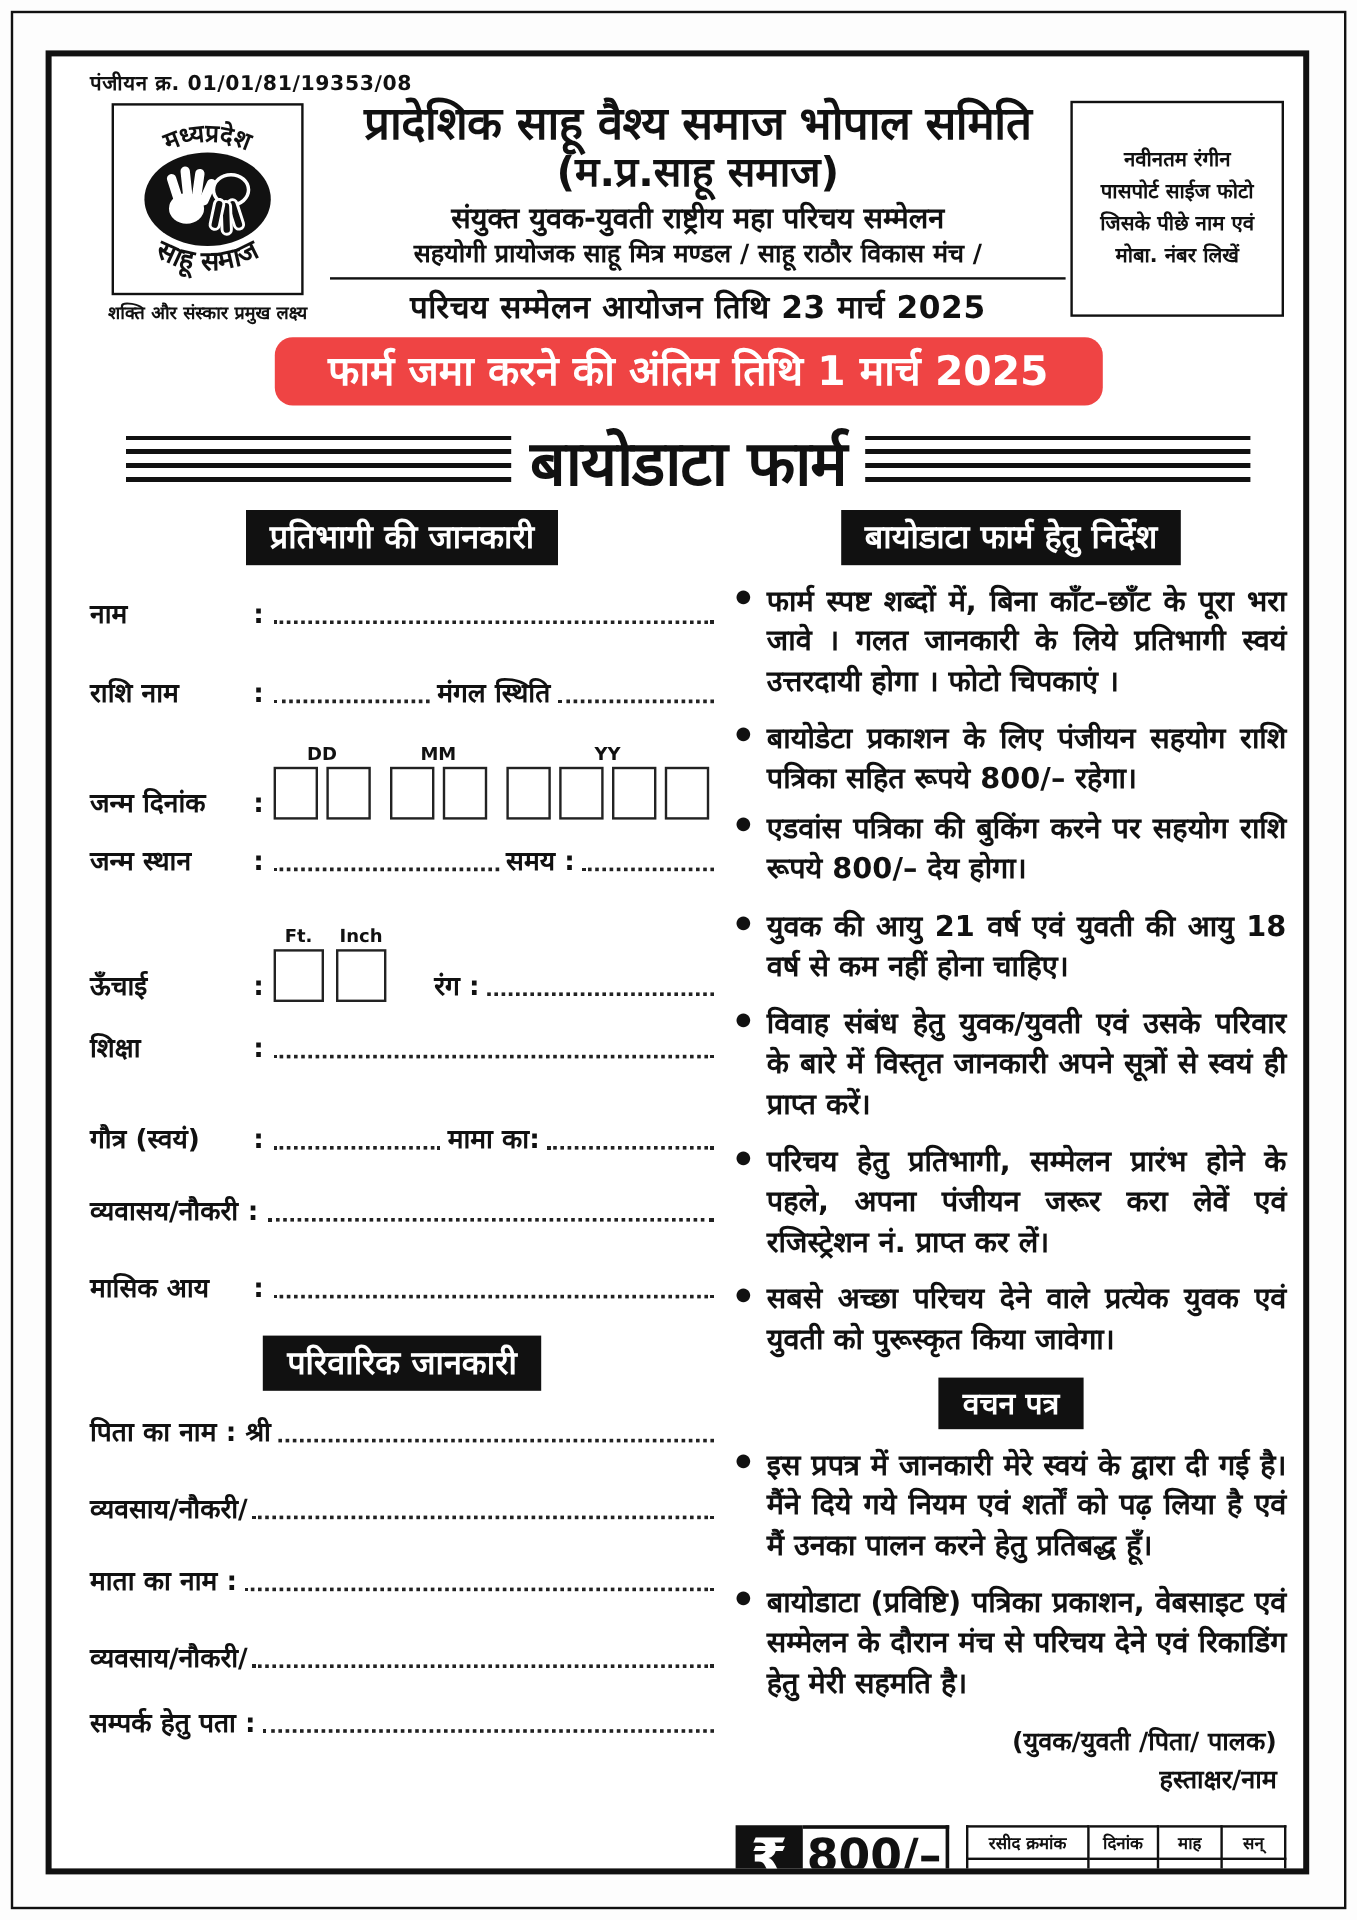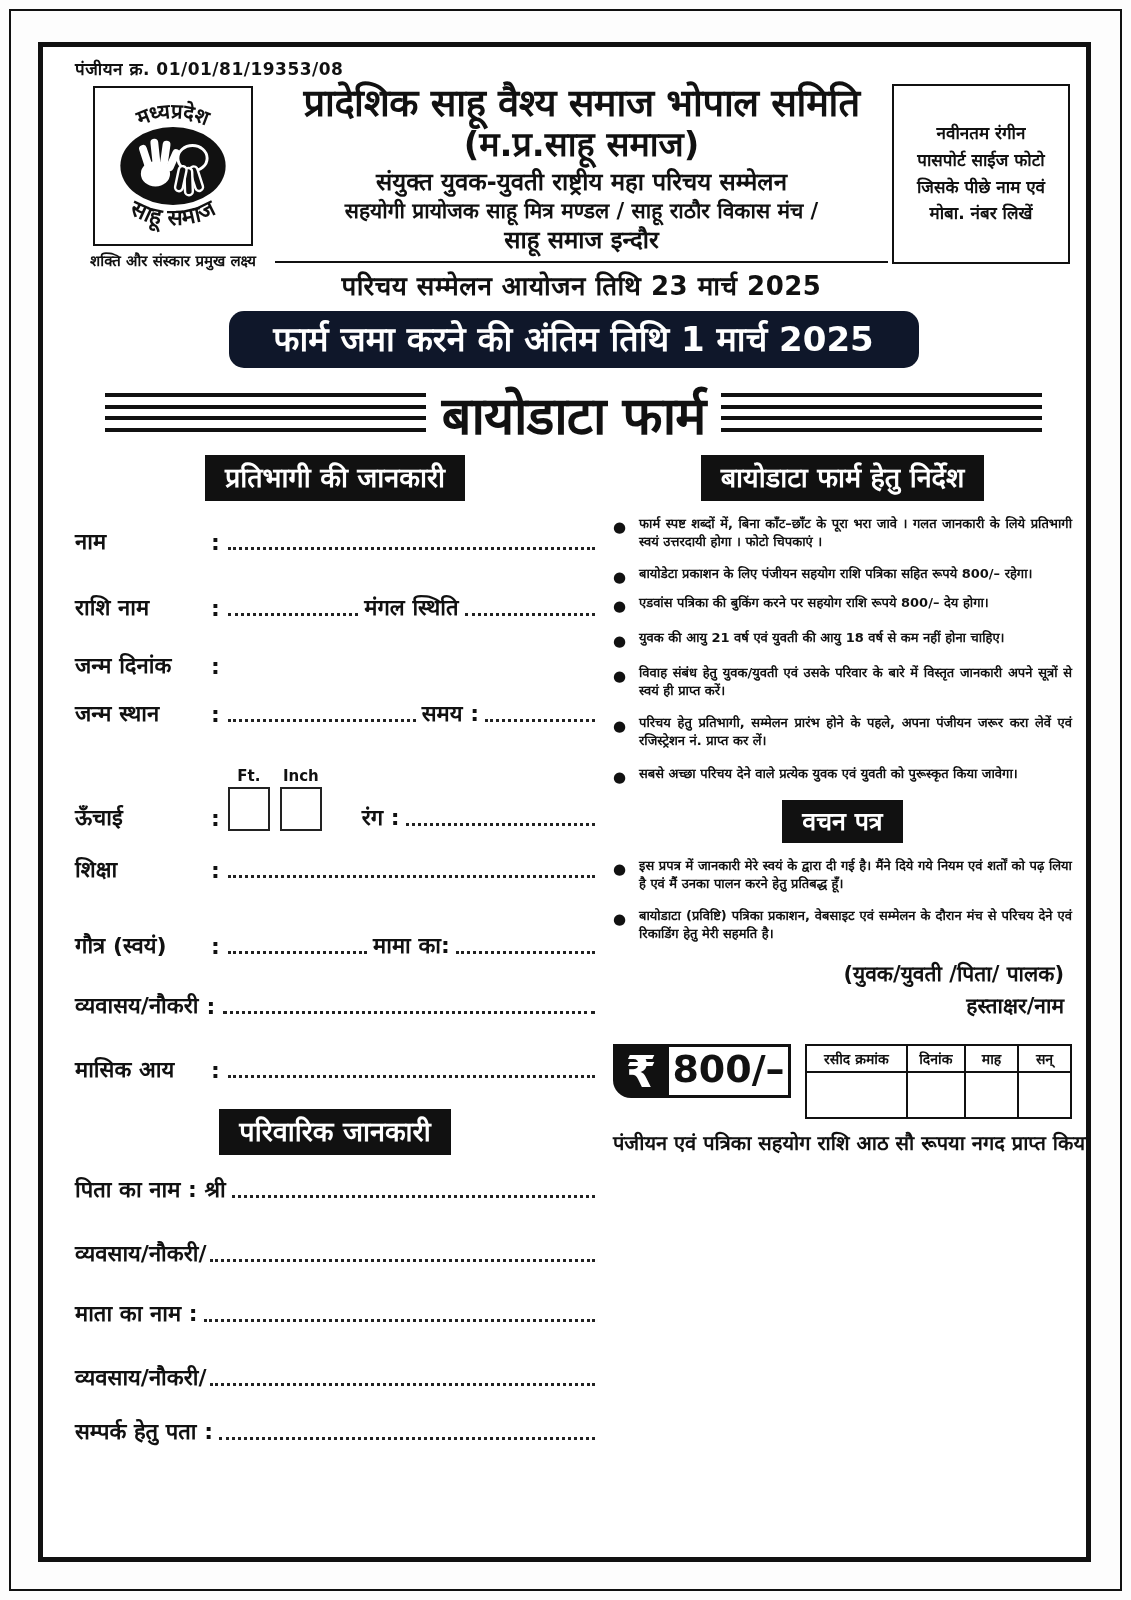--- a/index.html
+++ b/index.html
@@ -22,21 +22,21 @@
   .t4 { font-size:21px; font-weight:bold; line-height:1.25; }
   .t5 { font-size:24px; font-weight:bold; line-height:1.25; }
   .title-rule { border:none; border-top:2px solid #111; margin:6px 0 4px 0; }
   .t6 { font-size:26px; font-weight:bold; letter-spacing:.5px; }
   .t7 { font-size:22px; font-weight:600; margin-top:2px; }
   .photo-col { width:180px; flex:none; }
   .photo-box { width:178px; height:180px; border:2px solid #111; margin-top:2px; display:flex; flex-direction:column; justify-content:center; text-align:center; gap:7px; padding:6px; }
   .photo-box div { font-size:17px; font-weight:600; line-height:1.15; }
 
   
-  .banner { margin:8px auto 0 auto; width:690px; background:#0f172a; color:#fff; text-align:center; font-size:34px; font-weight:bold; padding:4px 10px 7px 10px; border-radius:15px; }
+  .banner { margin:8px auto 0 auto; width:690px; background:#ef4444; color:#fff; text-align:center; font-size:34px; font-weight:bold; padding:4px 10px 7px 10px; border-radius:15px; }
   .big-title-row { display:flex; align-items:center; gap:16px; margin:10px 30px 6px 30px; }
   .linestack { flex:1; height:40px; background:repeating-linear-gradient(to bottom,#111 0 4px,transparent 4px 11.5px); }
   .big-title { font-size:52px; font-weight:bold; white-space:nowrap; letter-spacing:-1px; }
 
   
   .cols { display:flex; gap:18px; margin-top:4px; }
   .lcol { width:520px; flex:none; }
   .rcol { flex:1; min-width:0; }
 
   .sechead { display:block; width:fit-content; background:#111; color:#fff; font-size:27px; font-weight:bold; padding:3px 20px 6px 20px; }
@@ -52,21 +52,21 @@
 
   .boxgroup { position:relative; display:flex; gap:7px; }
   .boxgroup .glab { position:absolute; top:-20px; left:50%; transform:translateX(-50%); font-size:15px; font-weight:bold; }
   .sq { width:37px; height:44px; border:2.5px solid #222; background:#fff; }
   .dobwrap { display:flex; gap:16px; padding-top:20px; }
 
   
   .bullet { display:flex; margin-top:14px; }
   .bullet .dot { flex:none; width:26px; padding-top:2px; }
   .bullet .dot::before { content:"●"; font-size:15px; }
-  .bullet .btext { flex:1; font-size:13px; font-weight:600; line-height:1.4; text-align:justify; }
+  .bullet .btext { flex:1; font-size:24px; font-weight:600; line-height:1.4; text-align:justify; }
 
   .signblock { text-align:right; margin-top:16px; padding-right:8px; font-size:21px; font-weight:600; line-height:1.5; }
 
   .payrow { display:flex; align-items:flex-start; gap:14px; margin-top:22px; }
   .rupee-box { display:flex; flex:none; }
   .rupee-tab { width:56px; background:#111; color:#fff; font-size:44px; font-weight:bold; display:flex; align-items:center; justify-content:center; border-radius:0 0 0 18px; }
   .rupee-amt { width:122px; border:3px solid #111; border-left:none; font-size:38px; font-weight:600; display:flex; align-items:center; justify-content:center; padding-bottom:4px; }
   .receipt-table { border-collapse:collapse; flex:1; }
   .receipt-table th { border:2px solid #111; font-size:14px; font-weight:600; padding:3px 2px; }
   .receipt-table td { border:2px solid #111; height:46px; }
@@ -110,21 +110,20 @@
           </svg>
         </div>
         <div class="logo-tag">शक्ति और संस्कार प्रमुख लक्ष्य</div>
       </div>
 
       <div class="title-col">
         <div class="t1">प्रादेशिक साहू वैश्य समाज भोपाल समिति</div>
         <div class="t2">(म.प्र.साहू समाज)</div>
         <div class="t3">संयुक्त युवक-युवती राष्ट्रीय महा परिचय सम्मेलन</div>
         <div class="t4">सहयोगी प्रायोजक साहू मित्र मण्डल / साहू राठौर विकास मंच /</div>
-        <div class="t5">साहू समाज इन्दौर</div>
         <hr class="title-rule">
         <div class="t6">परिचय सम्मेलन आयोजन तिथि 23 मार्च 2025</div>
       </div>
 
       <div class="photo-col">
         <div class="photo-box">
           <div>नवीनतम रंगीन</div>
           <div>पासपोर्ट साईज फोटो</div>
           <div>जिसके पीछे नाम एवं</div>
           <div>मोबा. नंबर लिखें</div>
@@ -155,20 +154,39 @@
           <span class="lab w130">राशि नाम</span>
           <span class="colon">:</span>
           <span class="dots"></span>
           <span class="midlab">मंगल स्थिति</span>
           <span class="dots"></span>
         </div>
 
         <div class="frow" style="margin-top:28px;">
           <span class="lab w130" style="align-self:flex-end;">जन्म दिनांक</span>
           <span class="colon">:</span>
+          <div class="dobwrap">
+            <div class="boxgroup">
+              <span class="glab">DD</span>
+              <span class="sq"></span>
+              <span class="sq"></span>
+            </div>
+            <div class="boxgroup">
+              <span class="glab">MM</span>
+              <span class="sq"></span>
+              <span class="sq"></span>
+            </div>
+            <div class="boxgroup">
+              <span class="glab">YY</span>
+              <span class="sq"></span>
+              <span class="sq"></span>
+              <span class="sq"></span>
+              <span class="sq"></span>
+            </div>
+          </div>
         </div>
 
         <div class="frow" style="margin-top:18px;">
           <span class="lab w130">जन्म स्थान</span>
           <span class="colon">:</span>
           <span class="dots"></span>
           <span class="midlab">समय :</span>
           <span class="dots" style="max-width:110px;"></span>
         </div>
 

